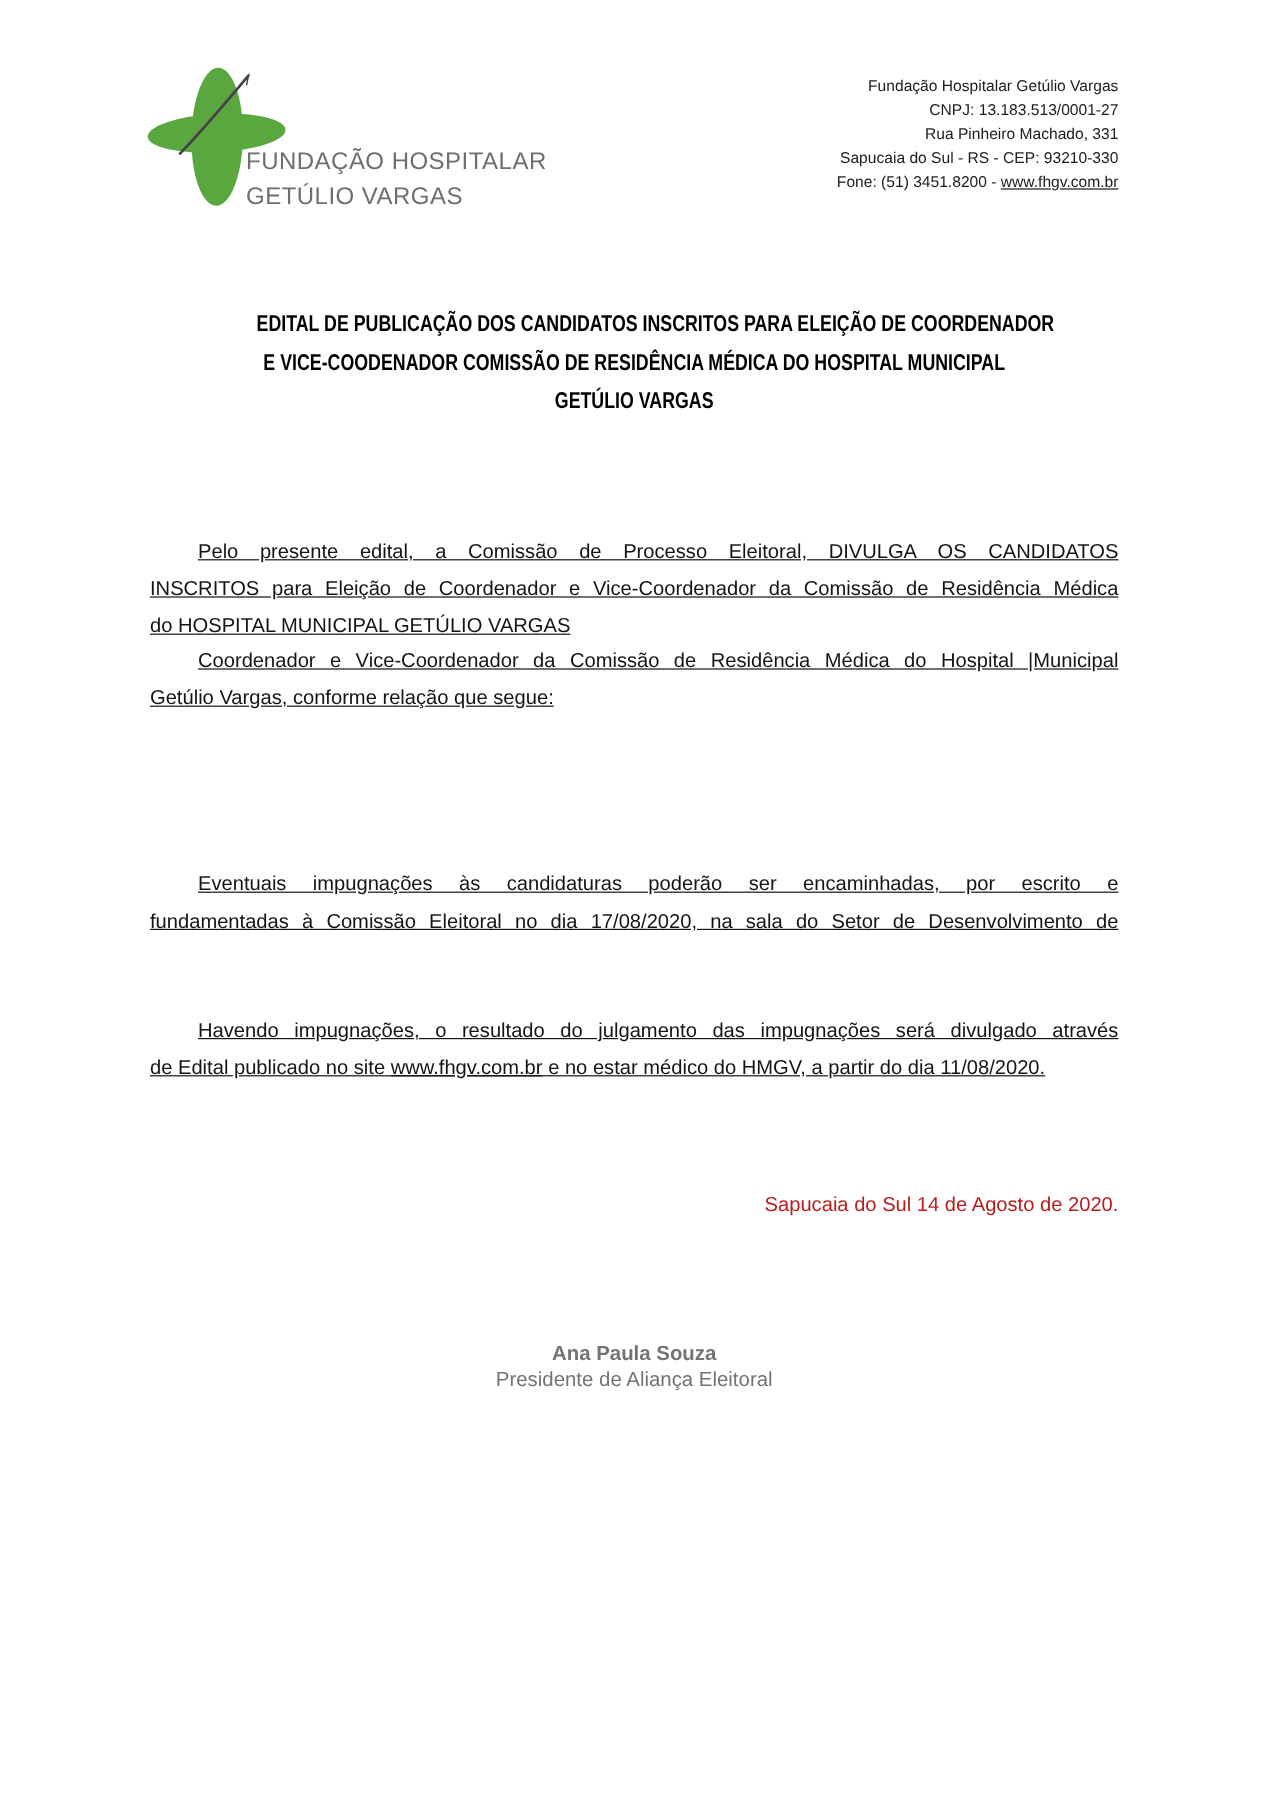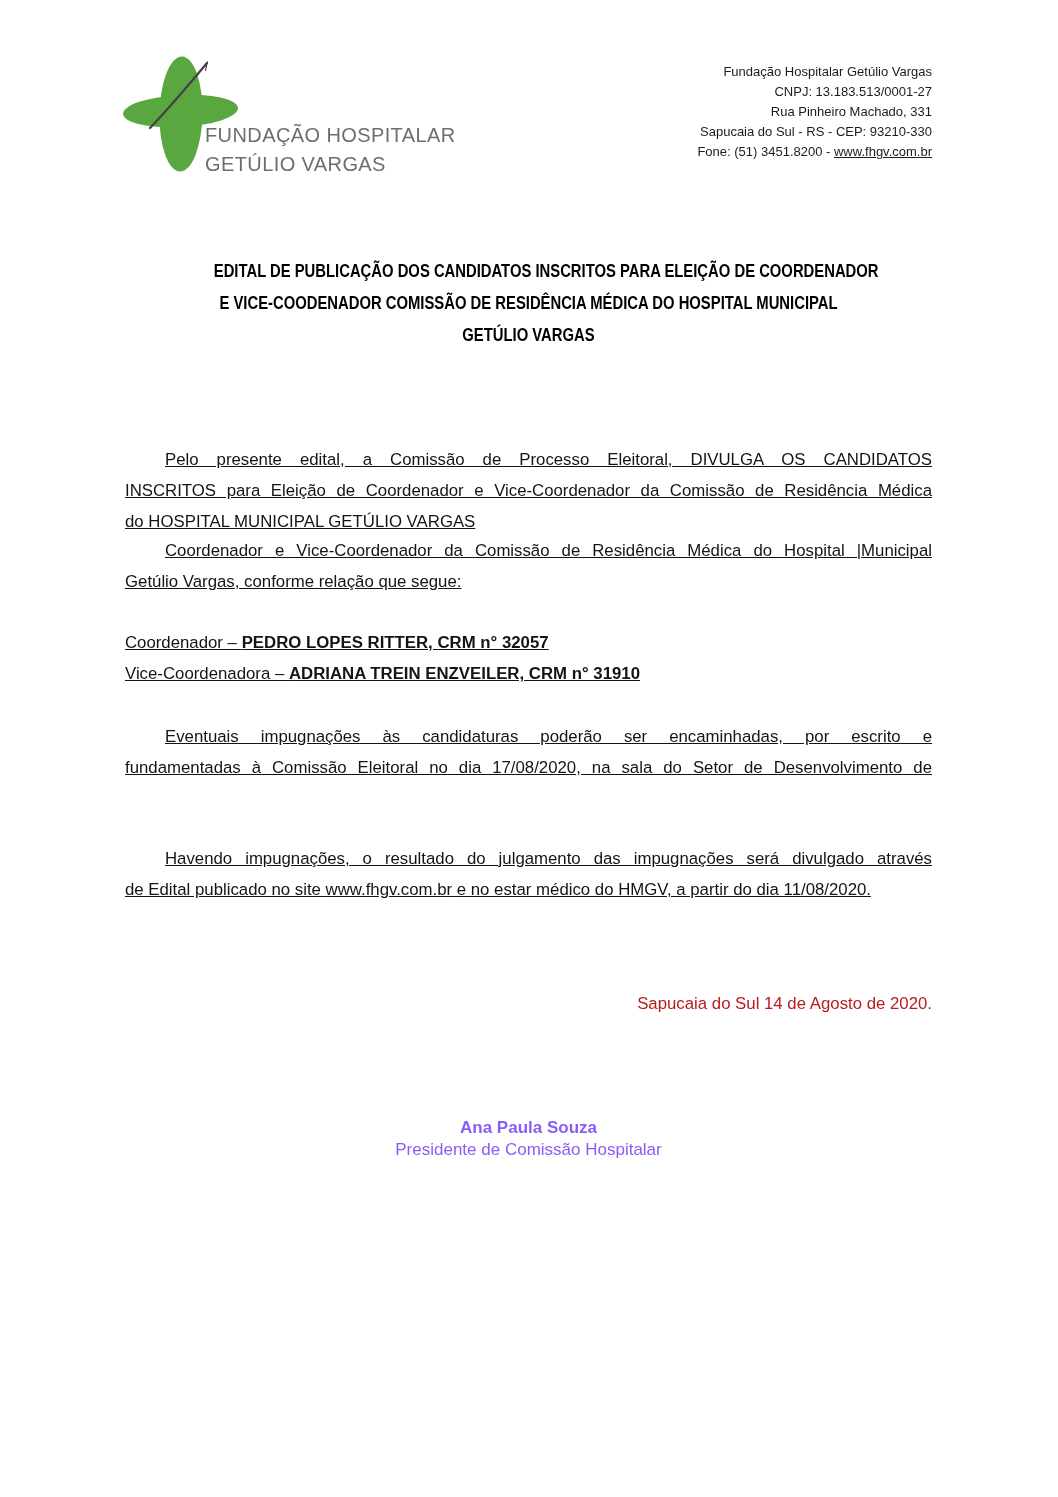--- a/index.html
+++ b/index.html
@@ -50,21 +50,21 @@
   #candidates { top: 627px; }
   #p3 { top: 721px; }
   #p4 { top: 843px; }
 
   .dateline {
     position: absolute; left: 125px; top: 994px; width: 807px;
     text-align: right; font-size: 16.8px; color: #b91c1c;
   }
   .signature {
     position: absolute; left: 125px; top: 1117px; width: 807px;
-    text-align: center; font-size: 17px; line-height: 22px; color: #8b5cf6;
+    text-align: center; font-size: 17px; line-height: 22px; color: #737373;
   }
 </style>
 </head>
 <body>
 
 <div class="page">
 
   <svg class="logo-mark" viewBox="0 0 120 124" aria-hidden="true">
     <ellipse cx="61" cy="64" rx="21.5" ry="57.5" fill="#59a73e" transform="rotate(1 61 64)"></ellipse>
     <ellipse cx="60.5" cy="61" rx="57.5" ry="16" fill="#59a73e" transform="rotate(-3 60.5 61)"></ellipse>
@@ -95,35 +95,31 @@
     <div class="jline indent">Pelo presente edital, a Comissão de Processo Eleitoral, DIVULGA OS CANDIDATOS</div>
     <div class="jline">INSCRITOS para Eleição de Coordenador e Vice-Coordenador da Comissão de Residência Médica</div>
     <div class="lline">do HOSPITAL MUNICIPAL GETÚLIO VARGAS</div>
   </div>
 
   <div class="para" id="p2">
     <div class="jline indent">Coordenador e Vice-Coordenador da Comissão de Residência Médica do Hospital |Municipal</div>
     <div class="lline">Getúlio Vargas, conforme relação que segue:</div>
   </div>
 
-  <div class="para" id="candidates">
-    <div class="lline"><span>Coordenador – </span><span class="b">PEDRO LOPES RITTER, CRM n° 32057</span></div>
-    <div class="lline"><span>Vice-Coordenadora – </span><span class="b">ADRIANA TREIN ENZVEILER, CRM n° 31910</span></div>
-  </div>
 
   <div class="para" id="p3">
     <div class="jline indent">Eventuais impugnações às candidaturas poderão ser encaminhadas, por escrito e</div>
     <div class="jline">fundamentadas à Comissão Eleitoral no dia 17/08/2020, na sala do Setor de Desenvolvimento de</div>
   </div>
 
   <div class="para" id="p4">
     <div class="jline indent">Havendo impugnações, o resultado do julgamento das impugnações será divulgado através</div>
     <div class="lline"><span>de Edital publicado no site </span><span class="ul">www.fhgv.com.br</span><span> e no estar médico do HMGV, a partir do dia 11/08/2020.</span></div>
   </div>
 
   <div class="dateline">Sapucaia do Sul 14 de Agosto de 2020.</div>
 
   <div class="signature">
     <div class="b">Ana Paula Souza</div>
-    <div>Presidente de Comissão Hospitalar</div>
+    <div>Presidente de Aliança Eleitoral</div>
   </div>
 
 </div>
 
 </body></html>

